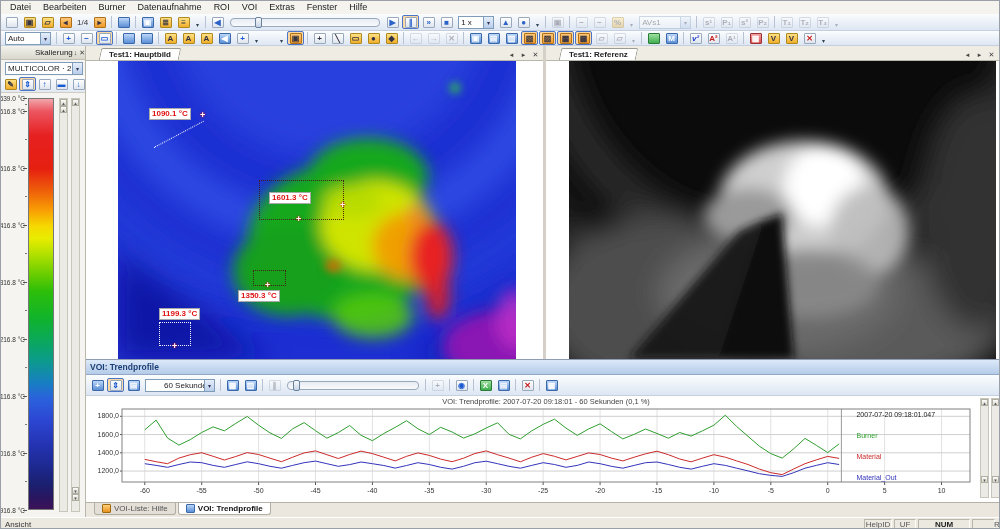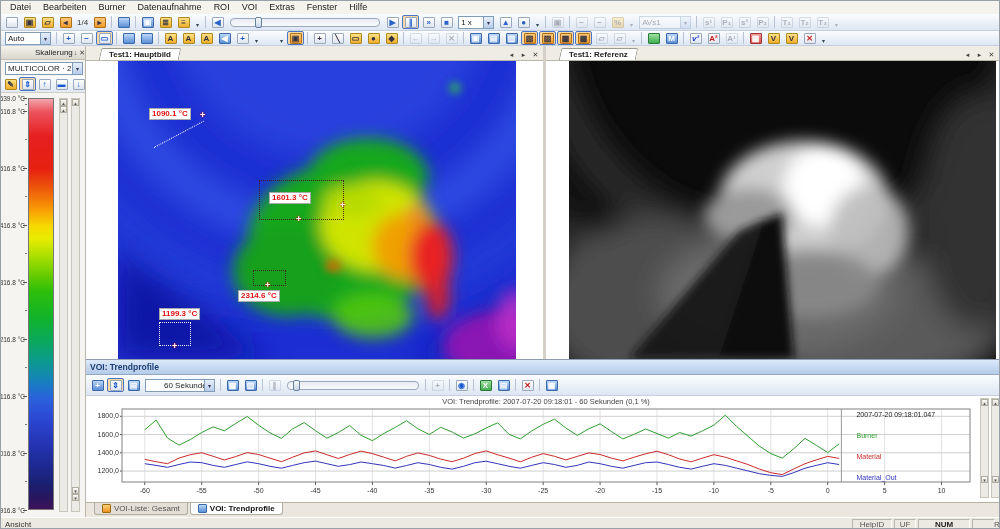--- a/index.html
+++ b/index.html
@@ -470,21 +470,21 @@
               </div>
               <div>
                 <div class="dot-rect dark" style="left:141px;top:119px;width:85px;height:40px"></div>
                 <span class="marker" style="left:222px;top:140px;color:#ffe">+</span>
                 <span class="marker" style="left:178px;top:154px">+</span>
                 <div class="ann-label" style="left:151px;top:131px">1601.3 °C</div>
               </div>
               <div>
                 <div class="dot-rect dark" style="left:135px;top:209px;width:33px;height:16px"></div>
                 <span class="marker" style="left:147px;top:220px">+</span>
-                <div class="ann-label" style="left:120px;top:229px">2314.6 °C</div>
+                <div class="ann-label" style="left:120px;top:229px">1350.3 °C</div>
               </div>
               <div>
                 <div class="ann-label" style="left:41px;top:247px">1199.3 °C</div>
                 <div class="dot-rect" style="left:41px;top:261px;width:32px;height:24px"></div>
                 <span class="marker" style="left:54px;top:281px">+</span>
               </div>
             </div>
           </div>
         </div>
 
@@ -660,34 +660,34 @@
           </div>
           <div class="mini-col" style="left:905px;top:2px;height:100px">
             <div class="mb">▴</div>
             <div class="sp" style="height:70px"></div>
             <div class="mb">▾</div>
           </div>
         </div>
         <div class="tp-tabs">
           <div class="btab">
             <span class="tico" style="background:linear-gradient(#ffd27a,#e89020);border:1px solid #a06a10"></span>
-            <span>VOI-Liste: Gesamt</span>
+            <span>VOI-Liste: Hilfe</span>
           </div>
           <div class="btab active">
             <span class="tico" style="background:linear-gradient(#bcd6f8,#5b8fd6);border:1px solid #3a68a8"></span>
             <span>VOI: Trendprofile</span>
           </div>
         </div>
       </div>
     </div>
   </div>
 
   <div class="statusbar">
     <span>Ansicht</span>
     <span style="flex:1"></span>
     <span id="sbright" style="display:flex">
-        <span class="sb-cell" style="width: 40px;">HelpID</span>
+        <span class="sb-cell" style="width: 28px;">HelpID</span>
         <span class="sb-cell" style="width: 22px;">UF</span>
         <span class="sb-cell" style="width: 52px; color: rgb(34, 34, 34); font-weight: bold;">NUM</span>
         <span class="sb-cell" style="width: 22px; padding-left: 21px;">RF</span>
       </span>
   </div>
 </div>
 
 </body></html>

